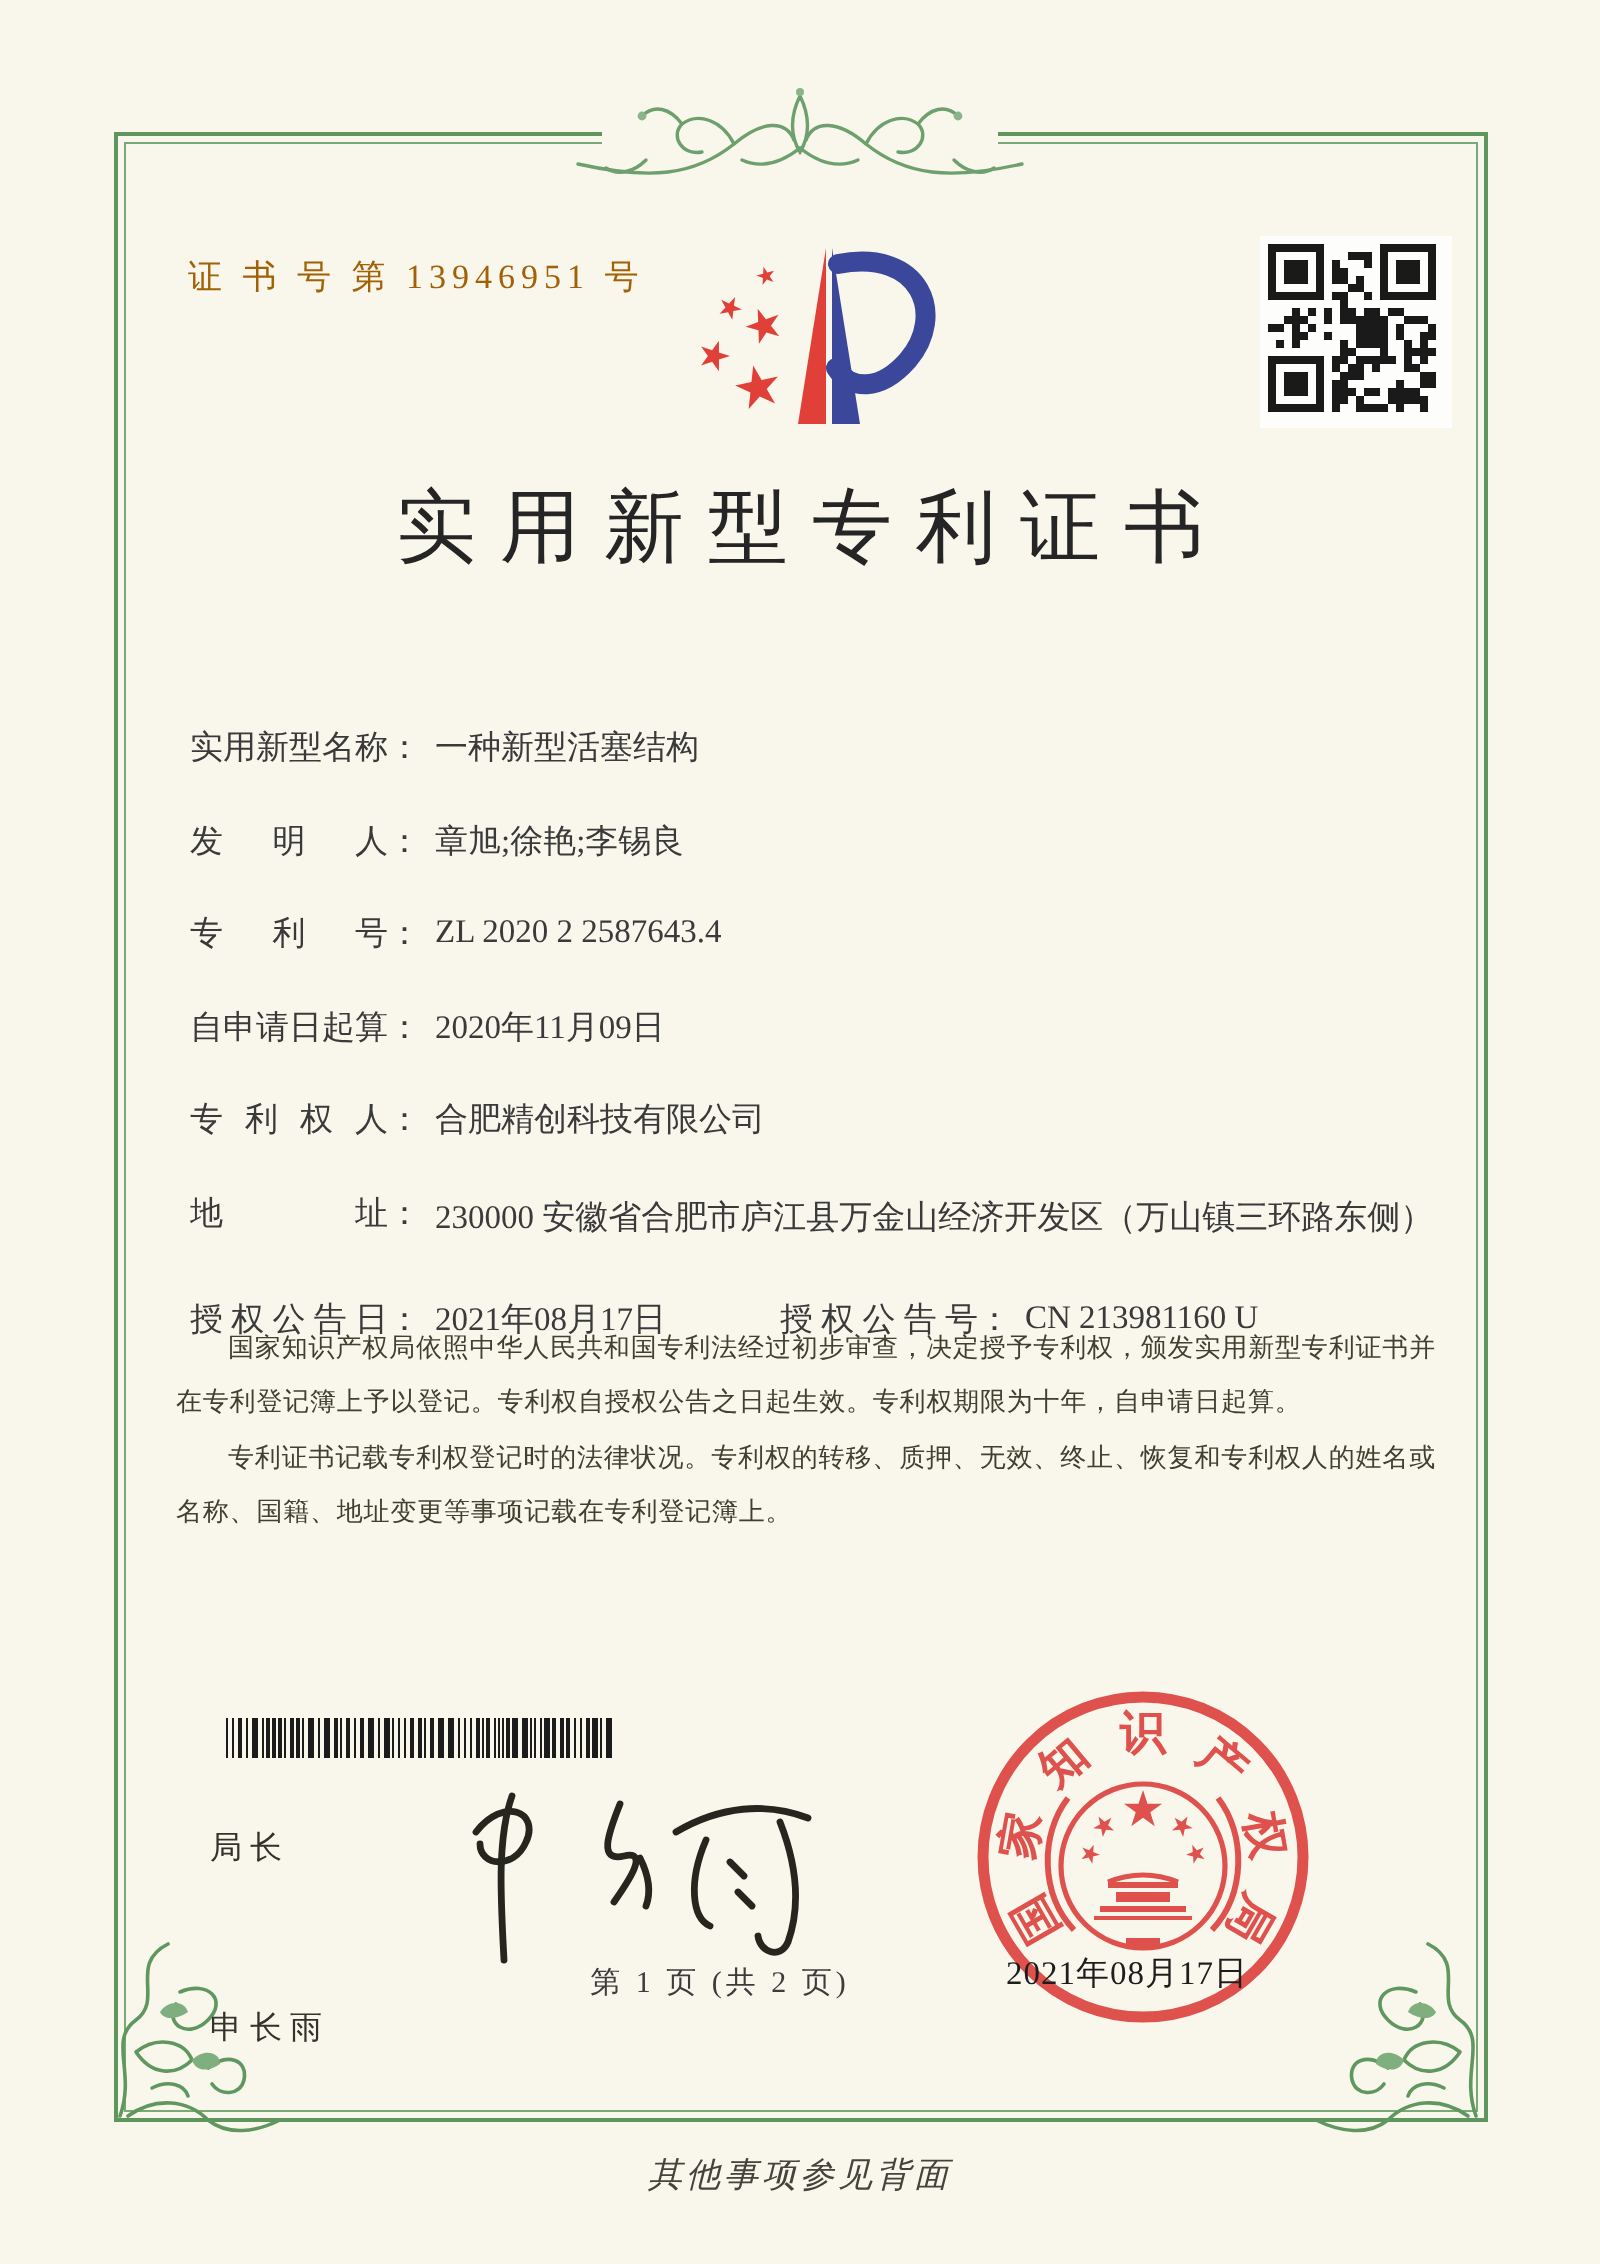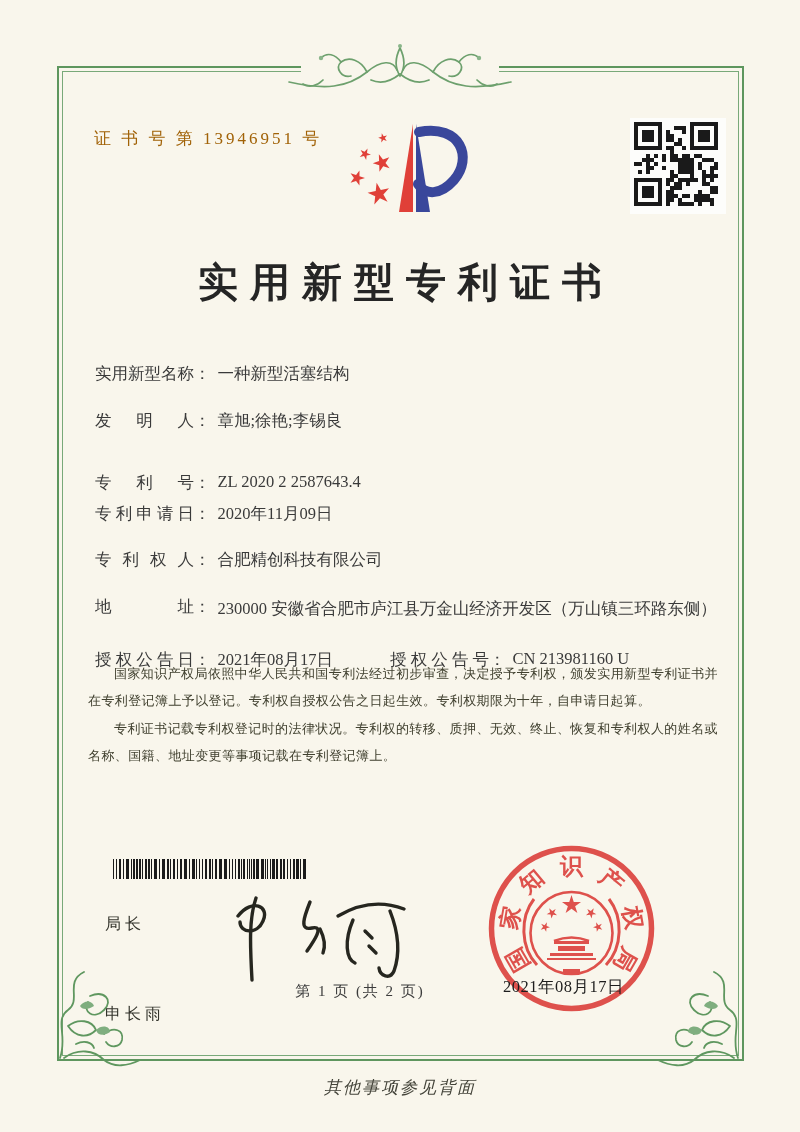--- a/index.html
+++ b/index.html
@@ -9,22 +9,22 @@
     font-family:"Liberation Serif","DejaVu Serif",serif;
     color:#333;
   }
   .abs{position:absolute;}
   
   .frame{left:57px;top:66px;width:683px;height:991px;border:2px solid #5e965e;}
   .frame-inner{position:absolute;left:3px;top:3px;right:3px;bottom:3px;border:1px solid #79a979;}
   
   .cert-no{left:94px;top:127px;font-size:17px;letter-spacing:3px;color:#a16207;}
   .qr{left:630px;top:118px;width:92px;height:92px;background:#fdfdfb;padding:2px;}
-  .title{left:0;top:236px;width:800px;text-align:center;font-size:40px;font-weight:700;
-         letter-spacing:.30em;text-indent:.30em;color:#252525;margin-top:19px;}
+  .title{left:0;top:236px;width:800px;text-align:center;font-size:40px;font-weight:400;
+         letter-spacing:.30em;text-indent:.30em;color:#252525;}
   
   .frow{left:95px;font-size:16.5px;color:#3a3a3a;white-space:nowrap;margin-top:20px;}
   .flabel{display:inline-block;width:99px;text-align:justify;text-align-last:justify;vertical-align:top;}
   .fcolon{vertical-align:top;}
   .fvalue{margin-left:7px;vertical-align:top;}
   .fvalue.wrap{display:inline-block;width:500px;white-space:normal;line-height:26px;}
   .grant-right{position:absolute;left:295px;top:0;white-space:nowrap;}
   
   .paras{left:88px;top:660px;width:630px;font-size:13px;line-height:27.4px;color:#40402f;
          letter-spacing:.4px;text-align:justify;}
@@ -342,25 +342,25 @@
     </svg></div>
 
 <div class="abs title">实用新型专利证书</div>
 
 <div class="abs frow" style="top:343px">
   <span class="flabel">实用新型名称</span><span class="fcolon">：</span><span class="fvalue">一种新型活塞结构</span>
 </div>
 <div class="abs frow" style="top:390px">
   <span class="flabel">发明人</span><span class="fcolon">：</span><span class="fvalue">章旭;徐艳;李锡良</span>
 </div>
-<div class="abs frow" style="top:452px">
+<div class="abs frow" style="top:436px">
   <span class="flabel">专利号</span><span class="fcolon">：</span><span class="fvalue">ZL 2020 2 2587643.4</span>
 </div>
 <div class="abs frow" style="top:483px">
-  <span class="flabel">专利申请日</span><span class="fcolon">：</span><span class="fvalue">2020年11月09日</span>
+  <span class="flabel">自申请日起算</span><span class="fcolon">：</span><span class="fvalue">2020年11月09日</span>
 </div>
 <div class="abs frow" style="top:529px">
   <span class="flabel">专利权人</span><span class="fcolon">：</span><span class="fvalue">合肥精创科技有限公司</span>
 </div>
 <div class="abs frow" style="top:576px">
   <span class="flabel">地址</span><span class="fcolon">：</span><span class="fvalue wrap">230000 安徽省合肥市庐江县万金山经济开发区（万山镇三环路东侧）</span>
 </div>
 <div class="abs frow" style="top:629px;width:630px">
   <span>
     <span class="flabel">授权公告日</span><span class="fcolon">：</span><span class="fvalue">2021年08月17日</span>

